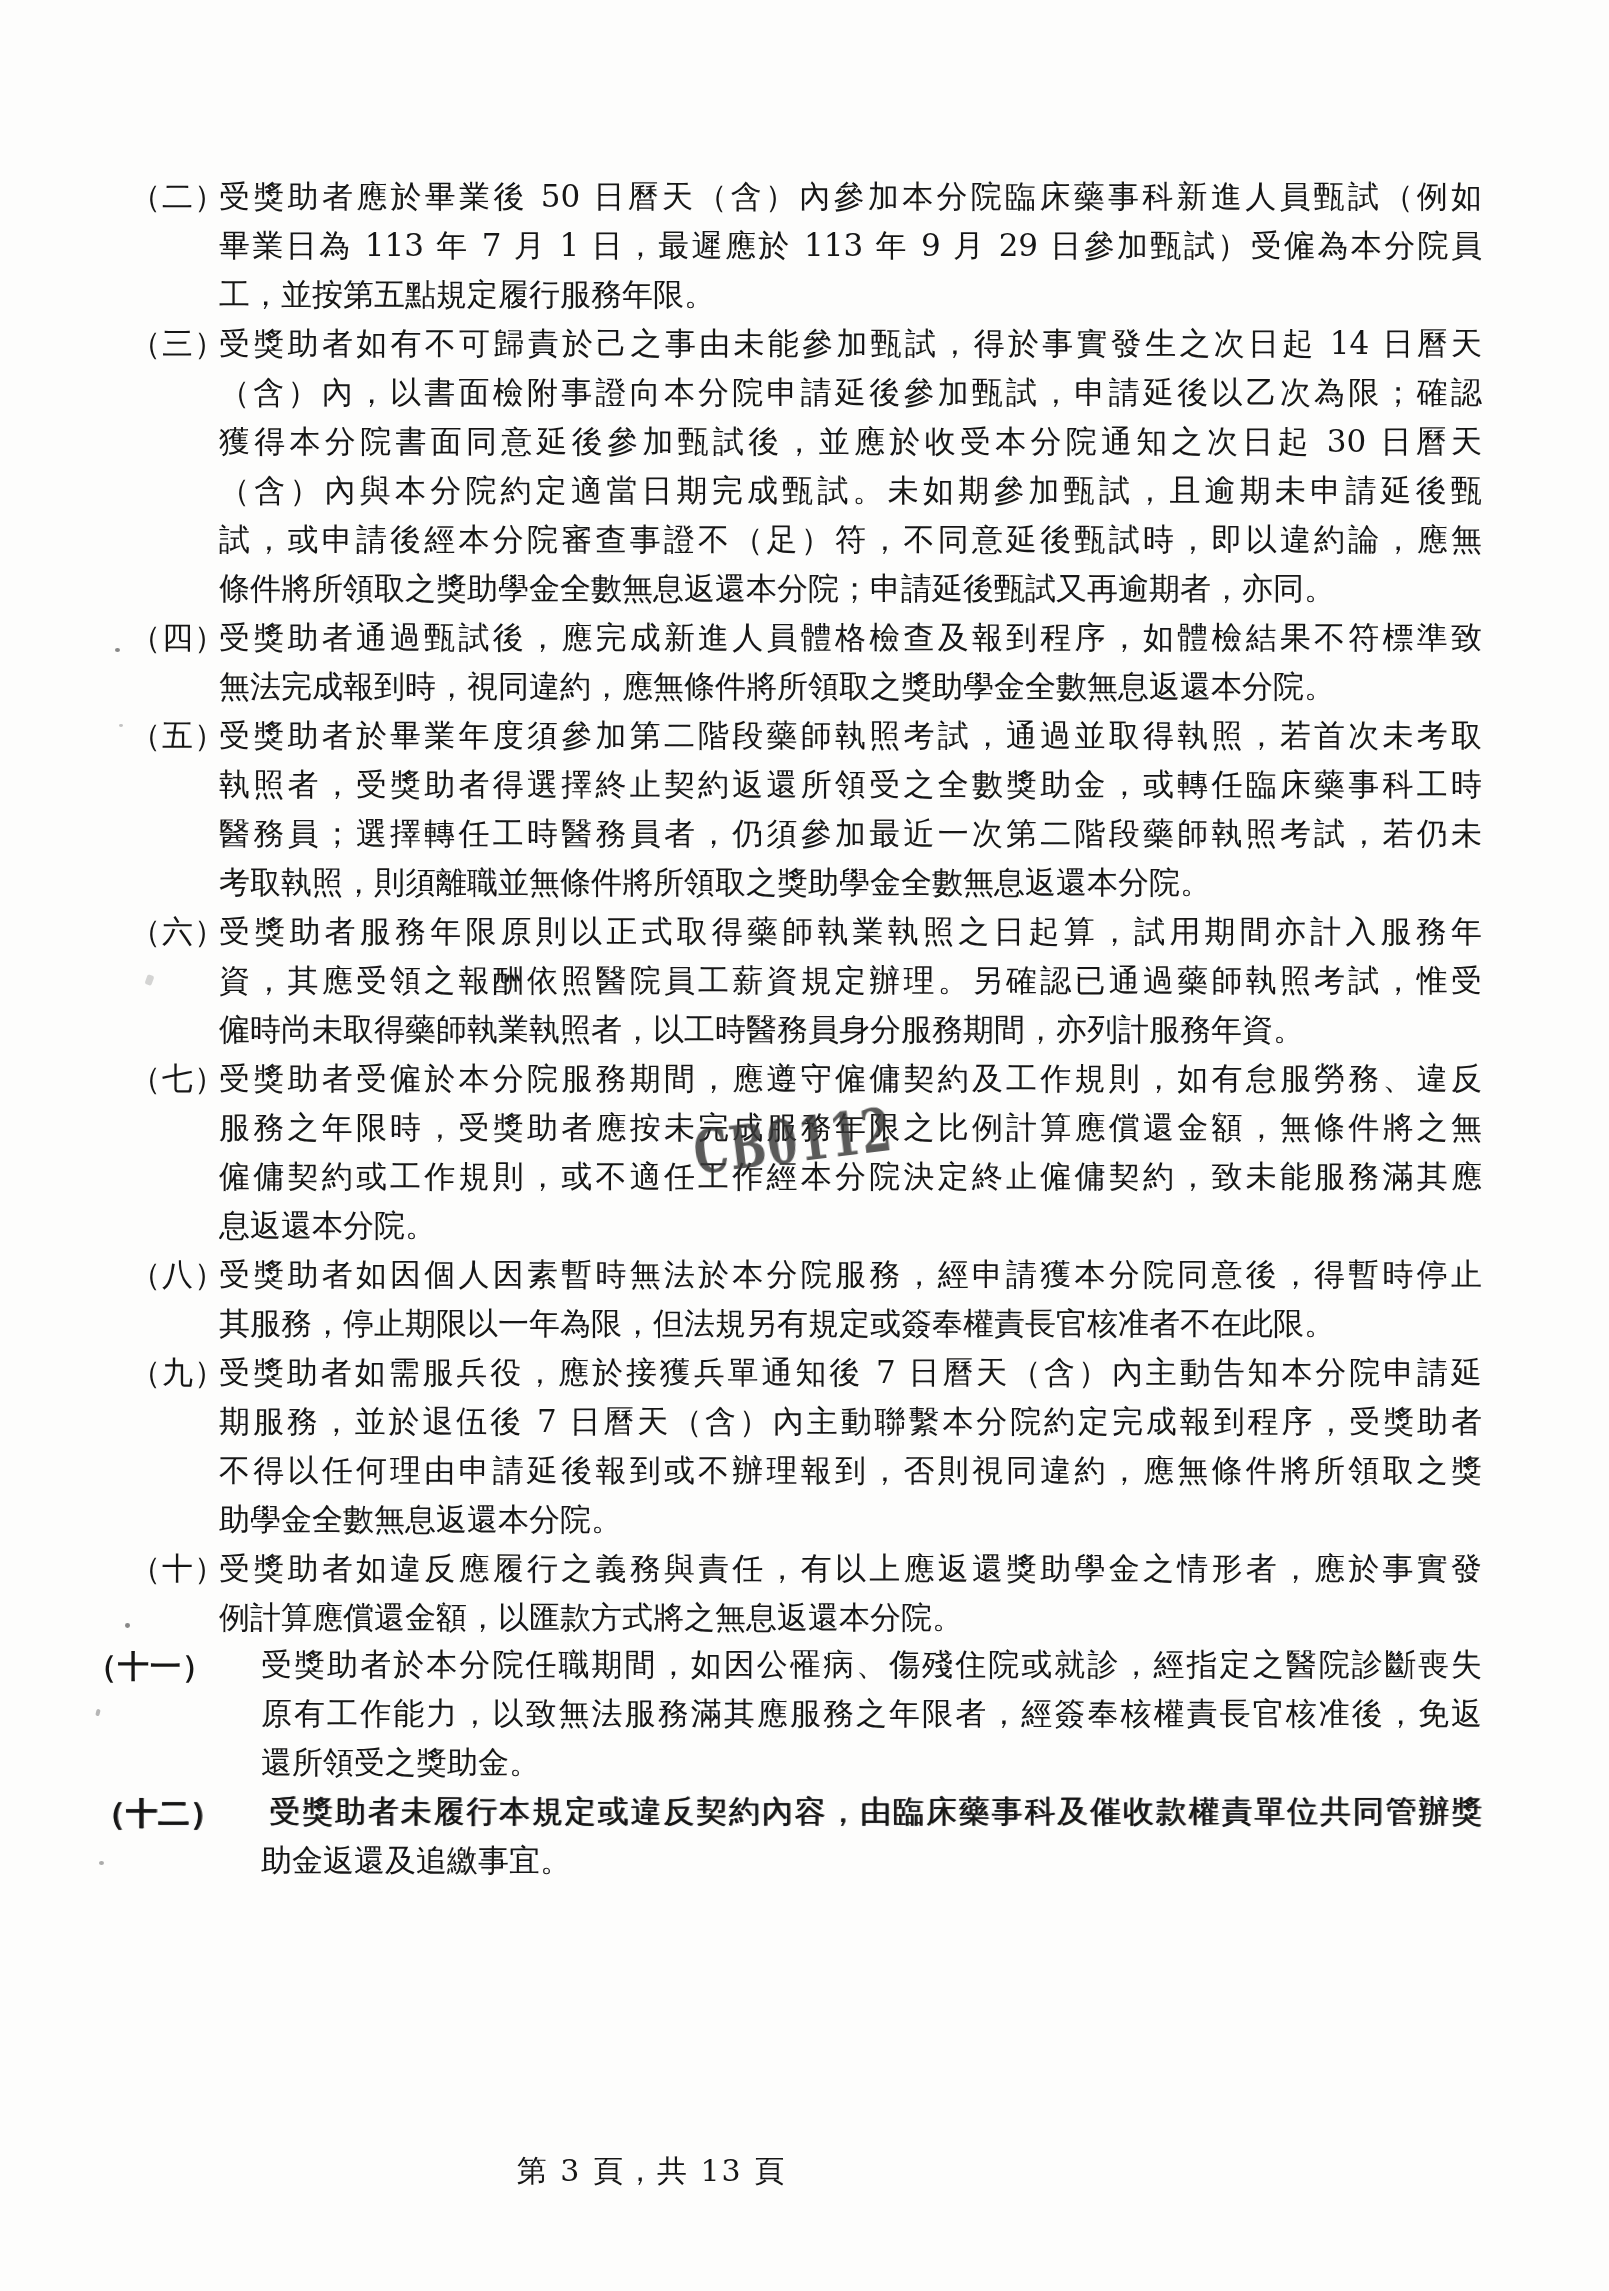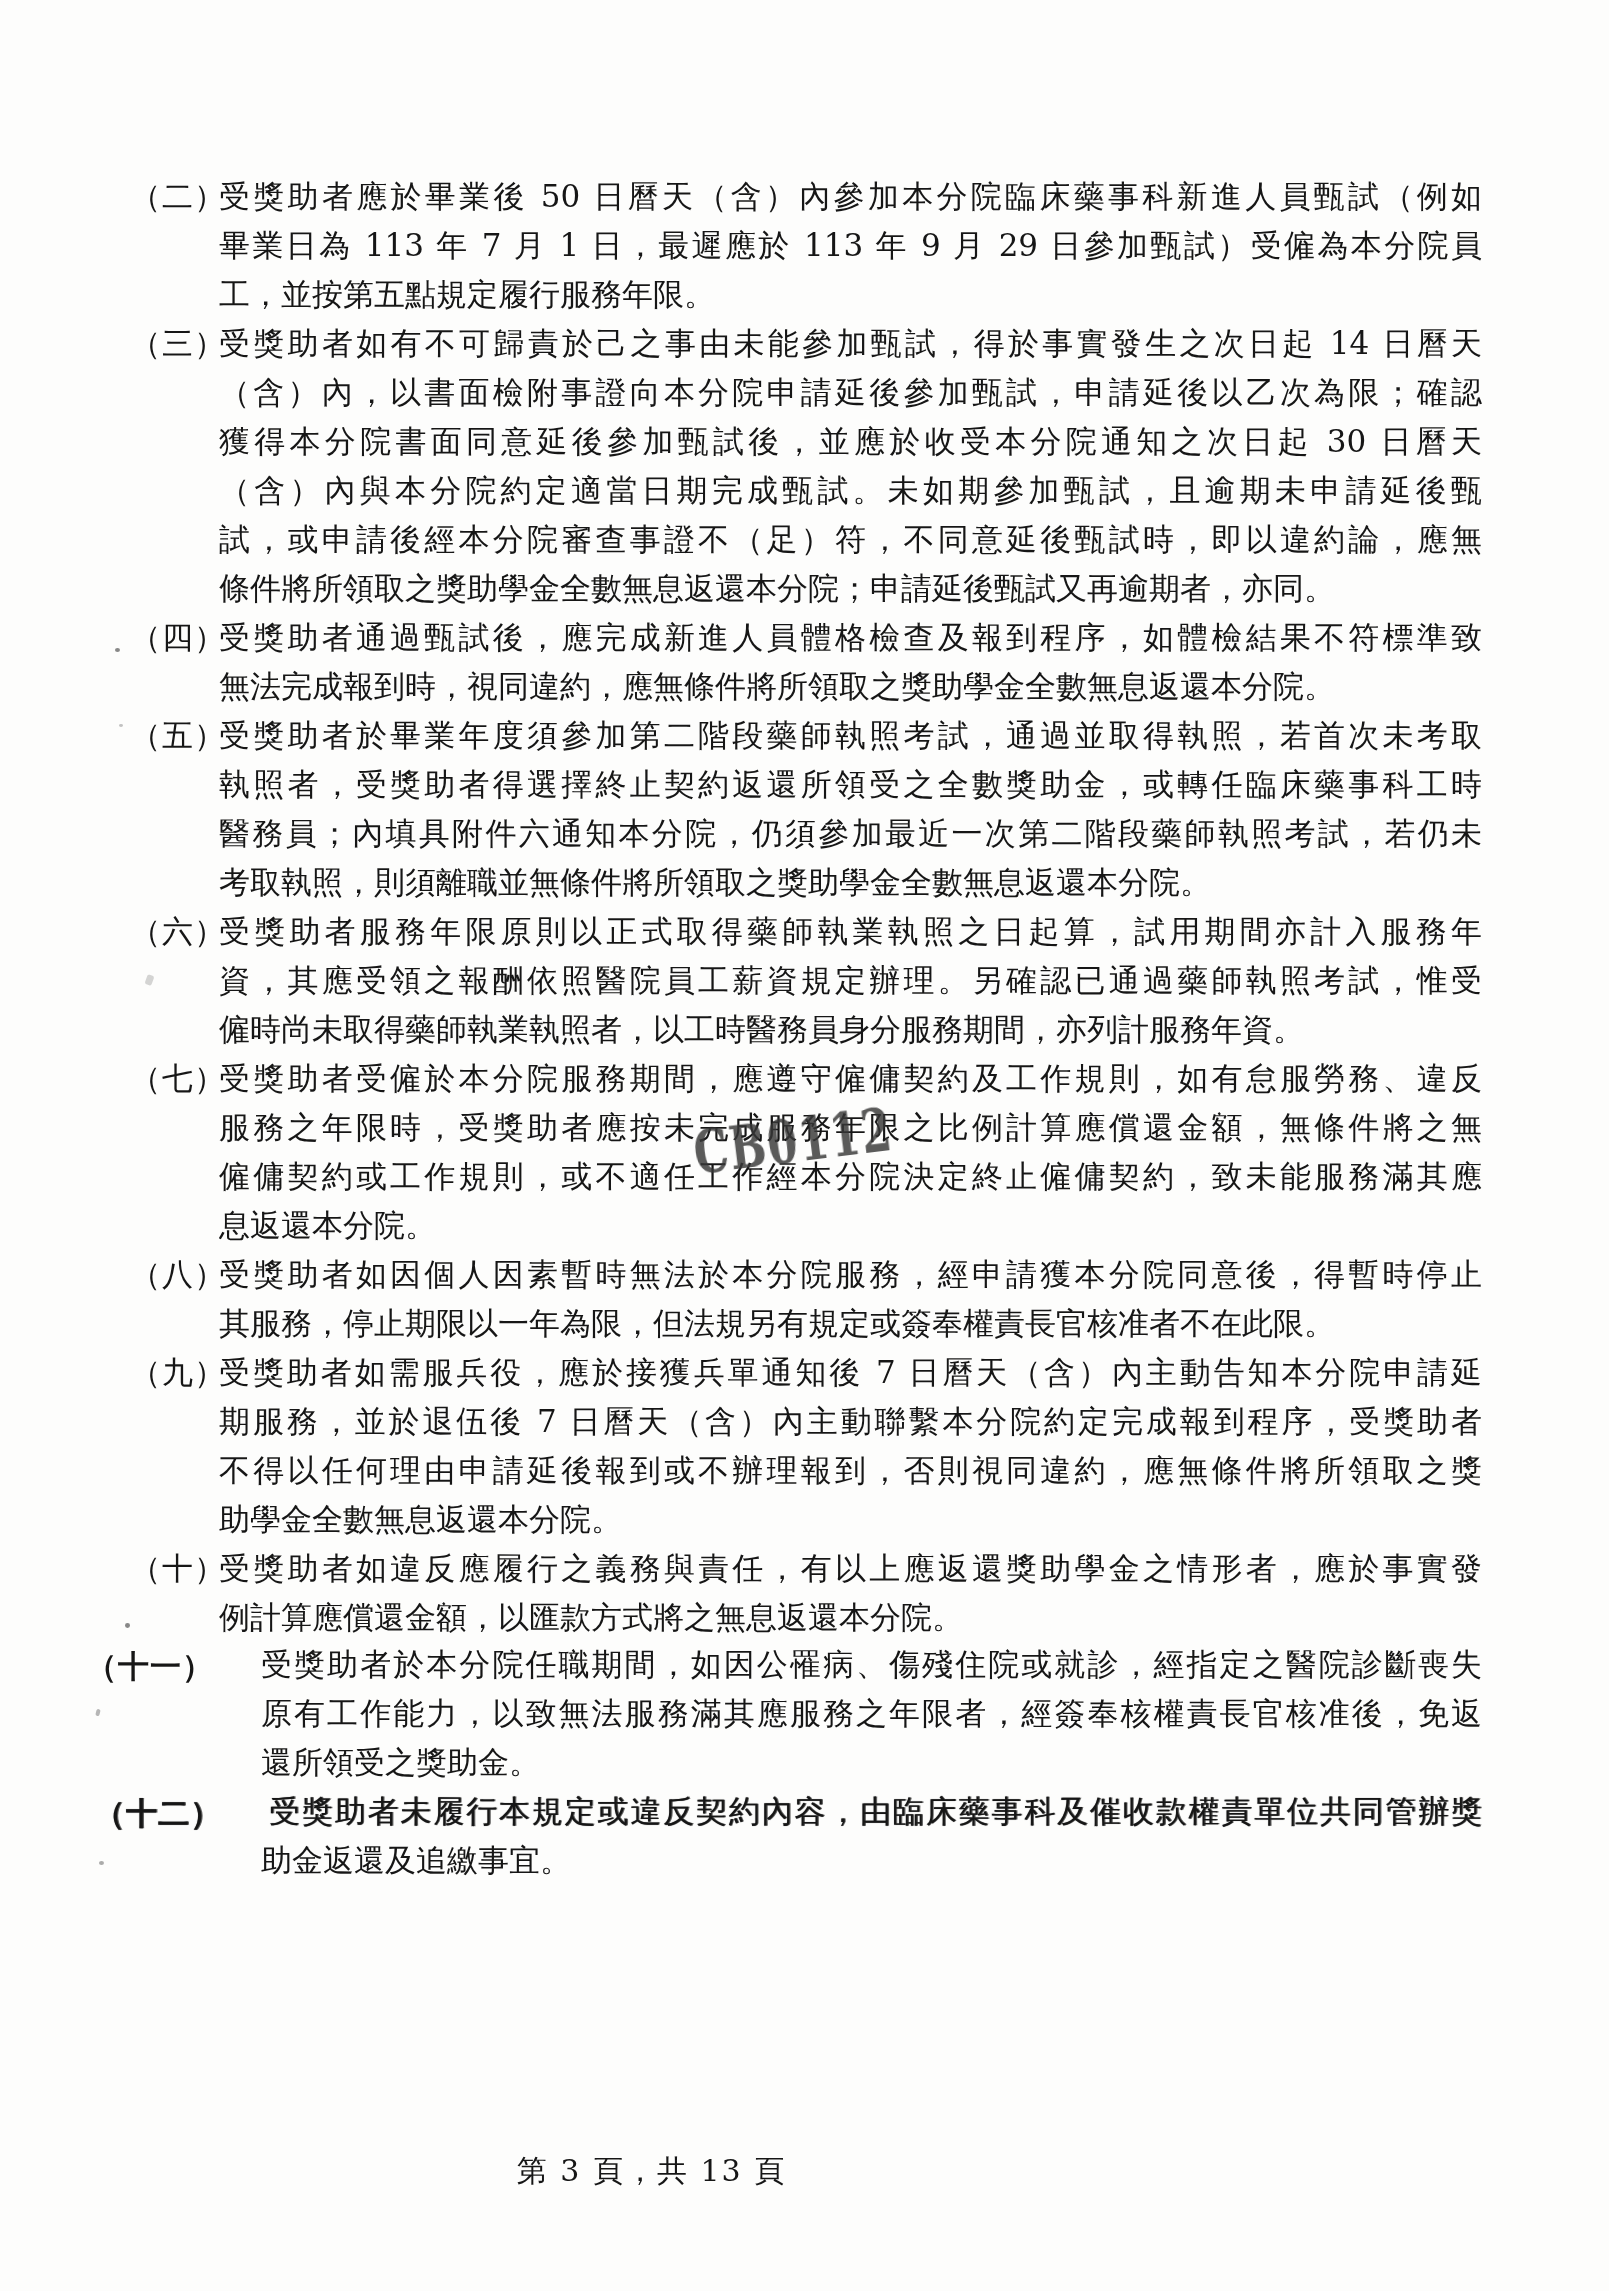--- a/index.html
+++ b/index.html
@@ -127,21 +127,21 @@
         <div class="line">受獎助者通過甄試後，應完成新進人員體格檢查及報到程序，如體檢結果不符標準致</div>
         <div class="line last">無法完成報到時，視同違約，應無條件將所領取之獎助學金全數無息返還本分院。</div>
       </div>
     </div>
 
     <div class="item">
       <div class="label">（五）</div>
       <div class="lines">
         <div class="line">受獎助者於畢業年度須參加第二階段藥師執照考試，通過並取得執照，若首次未考取</div>
         <div class="line">執照者，受獎助者得選擇終止契約返還所領受之全數獎助金，或轉任臨床藥事科工時</div>
-        <div class="line">醫務員；內填具附件六通知本分院，仍須參加最近一次第二階段藥師執照考試，若仍未</div>
+        <div class="line">醫務員；選擇轉任工時醫務員者，仍須參加最近一次第二階段藥師執照考試，若仍未</div>
         <div class="line last">考取執照，則須離職並無條件將所領取之獎助學金全數無息返還本分院。</div>
       </div>
     </div>
 
     <div class="item">
       <div class="label">（六）</div>
       <div class="lines">
         <div class="line">受獎助者服務年限原則以正式取得藥師執業執照之日起算，試用期間亦計入服務年</div>
         <div class="line">資，其應受領之報酬依照醫院員工薪資規定辦理。另確認已通過藥師執照考試，惟受</div>
         <div class="line last">僱時尚未取得藥師執業執照者，以工時醫務員身分服務期間，亦列計服務年資。</div>

